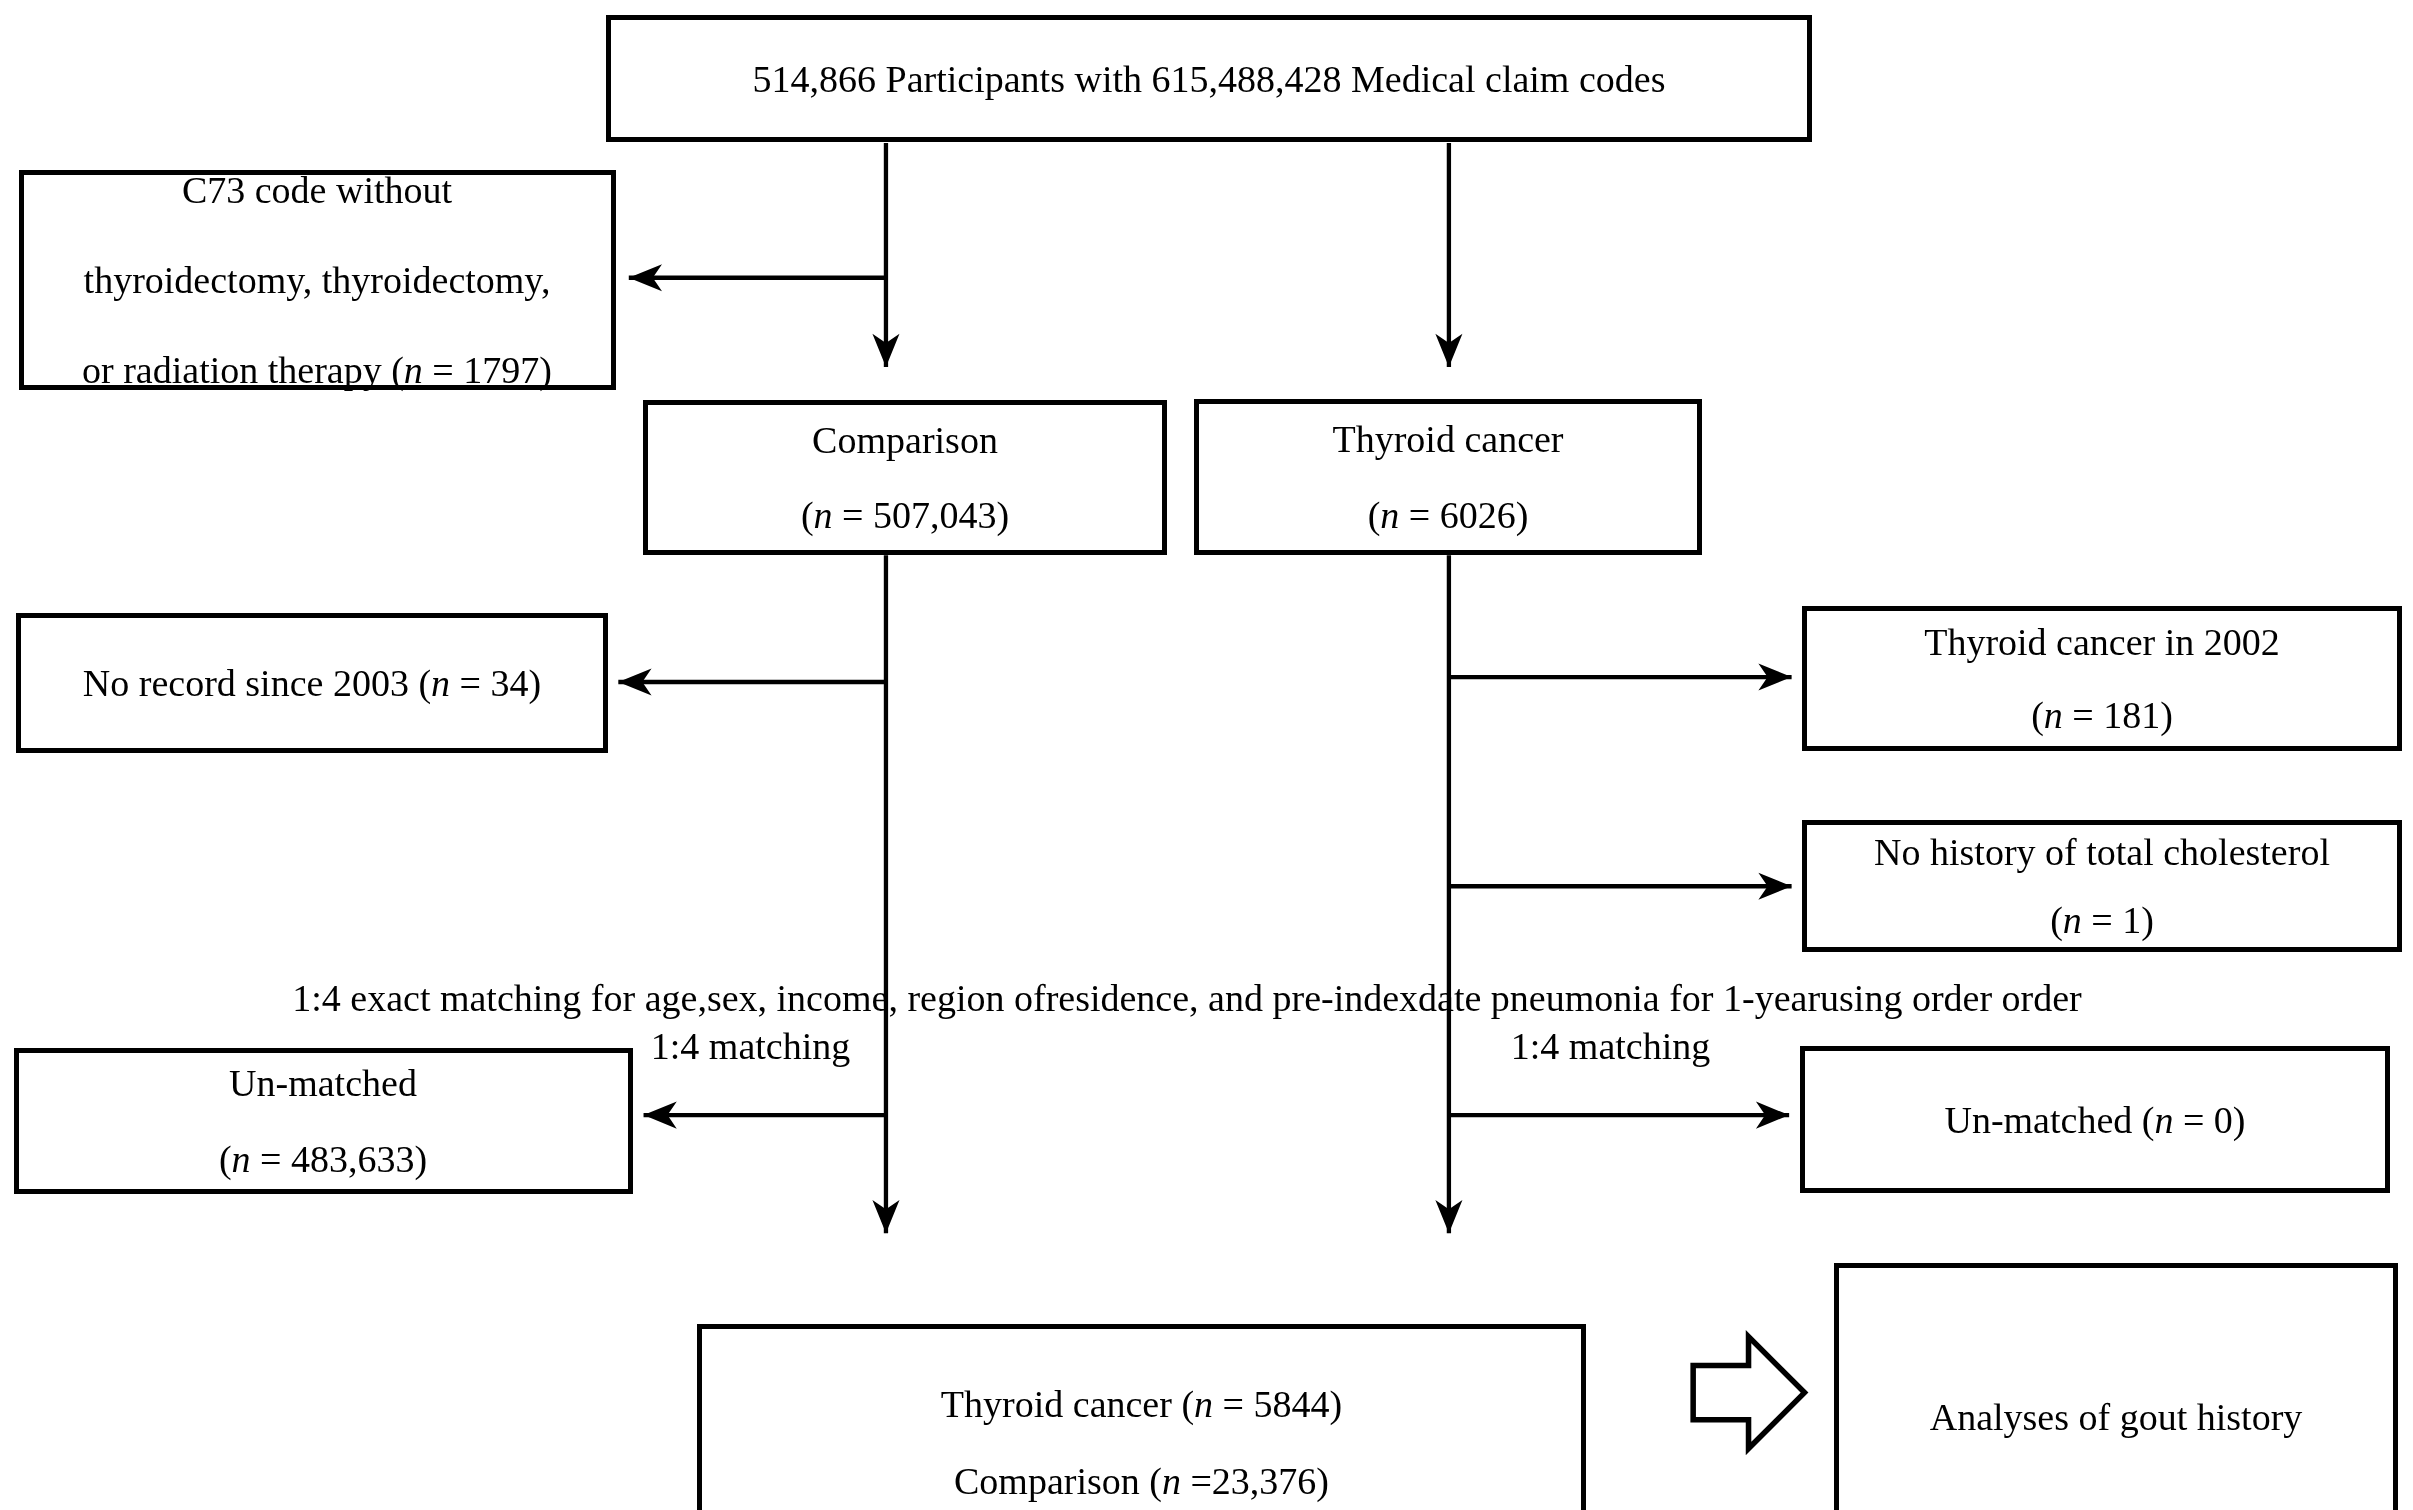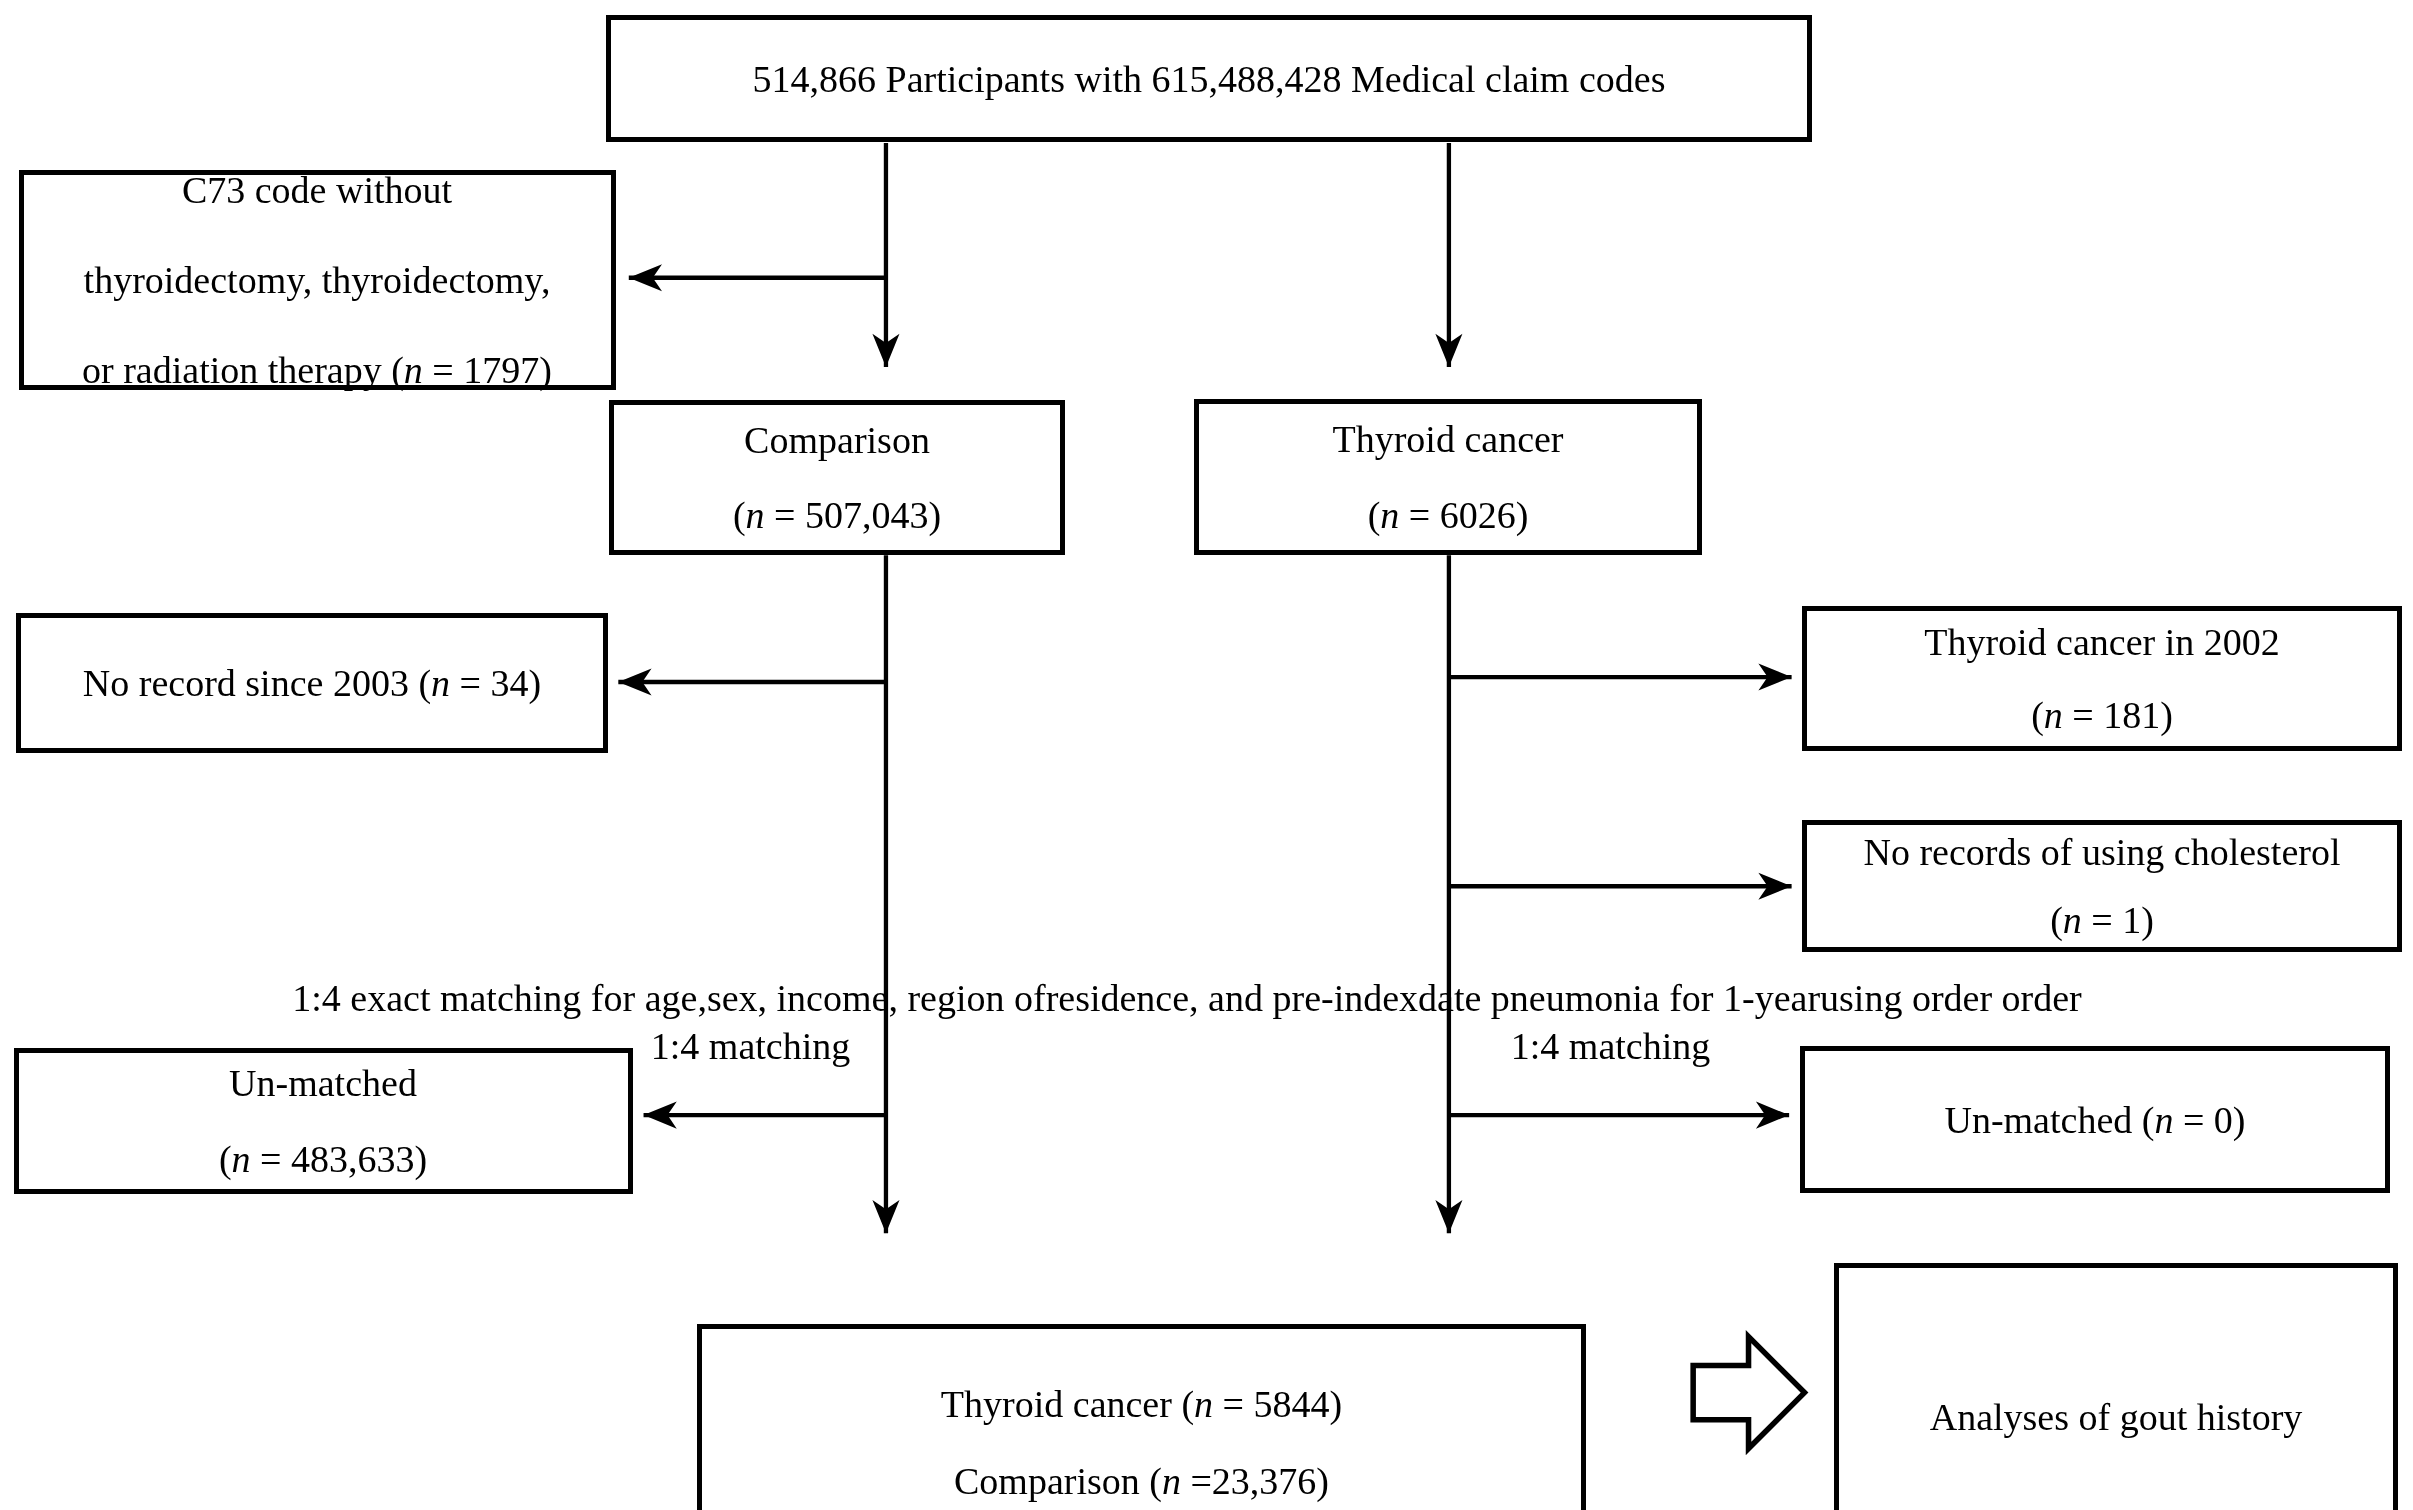--- a/index.html
+++ b/index.html
@@ -84,41 +84,41 @@
   <div class="box" style="left:606px; top:15.4px; width:1206px; height:127px;justify-content:center;">
     <div class="line mathn">514,866 Participants with  615,488,428 Medical claim codes</div>
   </div>
 
   <div class="box" style="left:18.5px; top:170px; width:597px; height:220px; row-gap:44px;">
     <div class="line mathn">C73 code without</div>
     <div class="line mathn">thyroidectomy, thyroidectomy,</div>
     <div class="line mathn">or radiation therapy (<i>n</i> = 1797)</div>
   </div>
 
-  <div class="box" style="left:609px; top:400px; width:456px; height:155px;">
+  <div class="box" style="left:643px; top:400px; width:524px; height:155px;">
     <div class="line mathn">Comparison</div>
     <div class="line mathn">(<i>n</i> = 507,043)</div>
   </div>
 
   <div class="box" style="left:1194px; top:399px; width:508px; height:156px;align-items:center;">
     <div class="line mathn">Thyroid cancer</div>
     <div class="line mathn">(<i>n</i> = 6026)</div>
   </div>
 
   <div class="box" style="left:16px; top:613px; width:592px; height:140px;">
     <div class="line mathn">No record since 2003 (<i>n</i> = 34)</div>
   </div>
 
   <div class="box" style="left:1802px; top:606px; width:600px; height:145px; row-gap:27px;">
     <div class="line mathn">Thyroid cancer in 2002</div>
     <div class="line mathn">(<i>n</i> = 181)</div>
   </div>
 
   <div class="box" style="left:1802px; top:820px; width:600px; height:132px; row-gap:22px;">
-    <div class="line mathn">No records of using cholesterol</div>
+    <div class="line mathn">No history of total cholesterol</div>
     <div class="line mathn">(<i>n</i> = 1)</div>
   </div>
 
   <div class="note" style="left:898px; top:825px; width:578px; height:345px;">
     <div class="line mathn">1:4 exact matching for age,</div>
     <div class="line mathn">sex, income, region of</div>
     <div class="line mathn">residence, and pre-index</div>
     <div class="line mathn">date pneumonia for 1-year</div>
     <div class="line mathn">using order order</div>
   </div>

